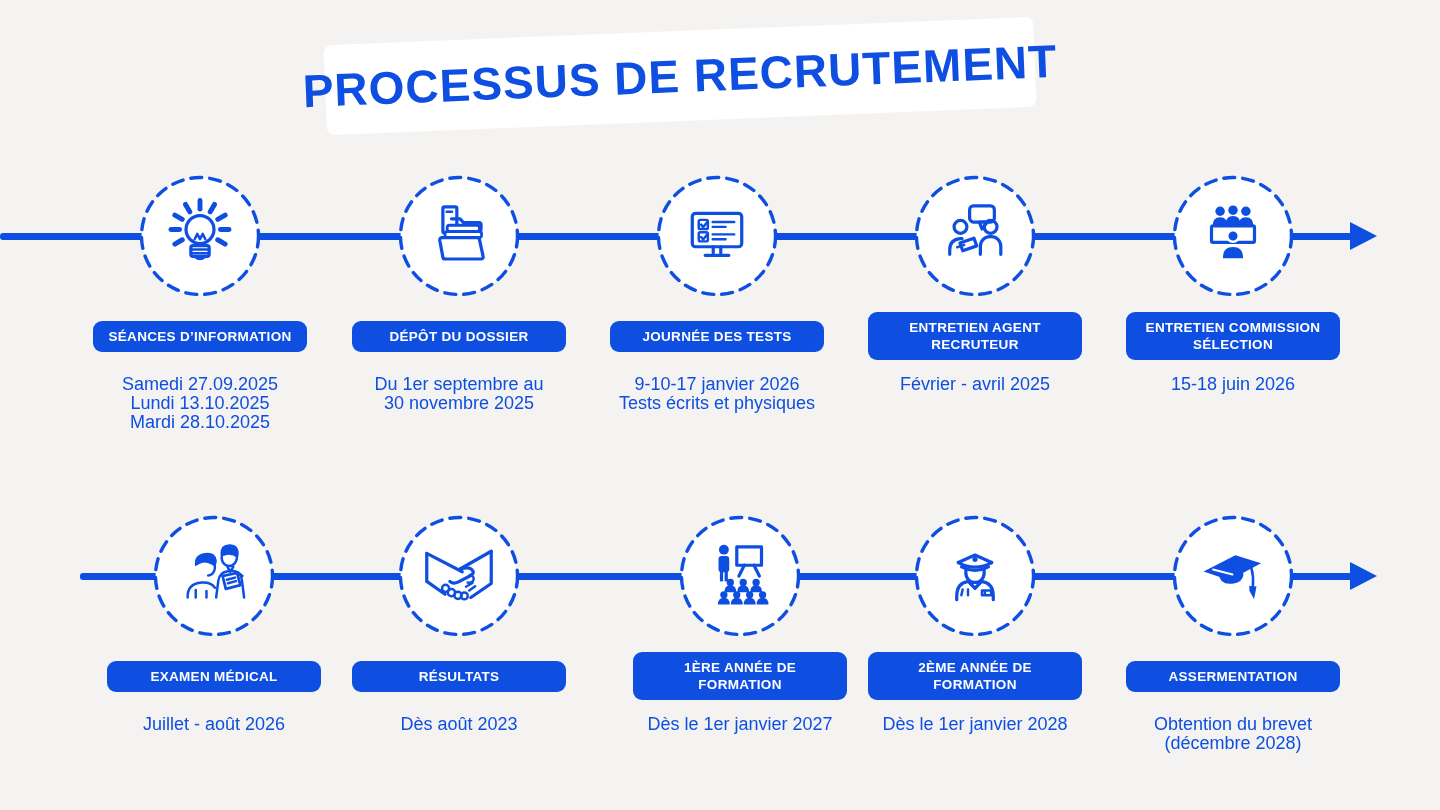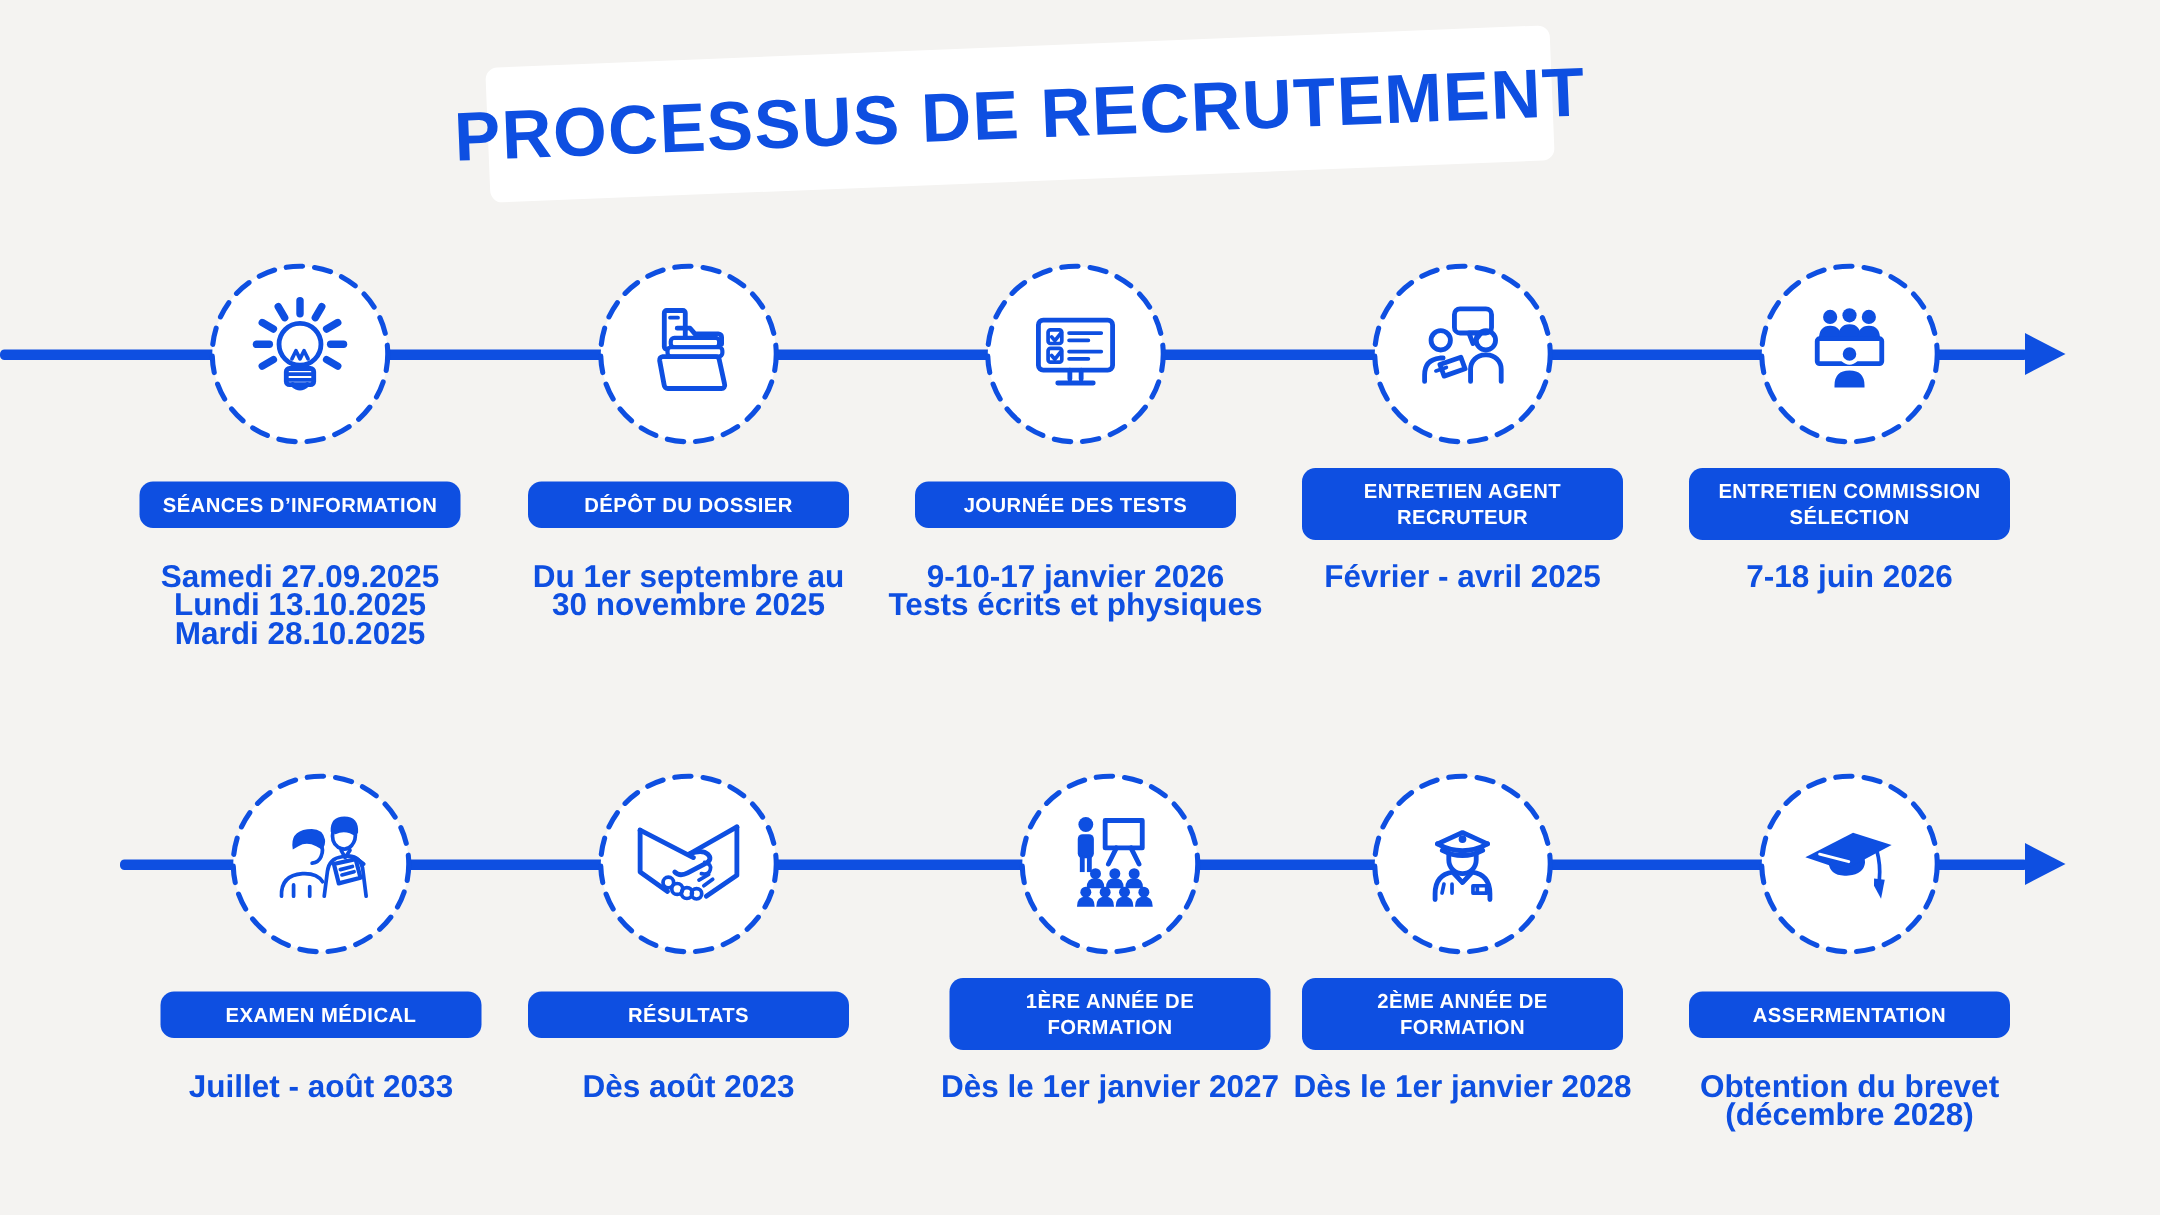--- a/index.html
+++ b/index.html
@@ -35,21 +35,21 @@
   .flw3{ fill:#ffffff; stroke:var(--blue); stroke-width:3;   stroke-linecap:round; stroke-linejoin:round; }
   .flb { fill:var(--blue); stroke:#ffffff; stroke-width:2.4; }
   .wseam { fill:none; stroke:#ffffff; stroke-width:1.8; stroke-linecap:round; }
 
   .pill-wrap { position:absolute; top:136px; left:23px; width:214px; height:52px;
                display:flex; align-items:center; justify-content:center; }
   .pill { width:214px; background:var(--blue); color:#ffffff; border-radius:9px;
           padding:7px 6px; text-align:center; font-weight:700; font-size:13.5px;
           letter-spacing:.3px; line-height:17px; }
   .dates { position:absolute; top:201px; left:0; width:260px; text-align:center;
-           color:var(--blue); font-size:21px; font-weight:700; line-height:19px; }
+           color:var(--blue); font-size:18px; font-weight:400; line-height:19px; }
 </style>
 </head>
 <body>
 
 <div id="stage">
 
   <div class="banner">
     <h1>PROCESSUS DE RECRUTEMENT</h1>
   </div>
 
@@ -192,21 +192,21 @@
         <path class="flb" d="M29.5,62 v-2.5 q0,-10.5 10.5,-10.5 q10.5,0 10.5,10.5 V62 z"></path>
       </svg>
     </div>
     <div class="pill-wrap">
         <div class="pill">
       <div>ENTRETIEN COMMISSION</div>
           <div>SÉLECTION</div>
     </div>
       </div>
     <div class="dates">
-      <div>7-18 juin 2026</div>
+      <div>15-18 juin 2026</div>
     </div>
   </div>
 
   <div class="step" style="left:84px; top:514px;">
     <div class="circle">
       <svg class="ring" width="124" height="124" viewBox="0 0 124 124">
           <circle cx="62" cy="62" r="58.5" stroke-dasharray="11 8" stroke-linecap="round"></circle>
         </svg>
       <svg class="icon" width="86" height="86" viewBox="0 0 80 80">
         <path class="fl" d="M46,20 q-0.5,-9.5 8.5,-9.5 q9,0 8.5,10 l-1.5,2.5 q-6,-4.5 -12.5,-1.5 z"></path>
@@ -221,21 +221,21 @@
         <path class="st2" d="M23,53 v7 M33,54 v6"></path>
       </svg>
     </div>
     <div class="pill-wrap">
         <div class="pill">
       <div>EXAMEN MÉDICAL</div>
           <div></div>
     </div>
       </div>
     <div class="dates">
-      <div>Juillet - août 2033</div>
+      <div>Juillet - août 2026</div>
     </div>
   </div>
 
   <div class="step" style="left:329px; top:514px;">
     <div class="circle">
       <svg class="ring" width="124" height="124" viewBox="0 0 124 124">
           <circle cx="62" cy="62" r="58.5" stroke-dasharray="11 8" stroke-linecap="round"></circle>
         </svg>
       <svg class="icon" width="86" height="86" viewBox="0 0 80 80">
         <path class="st" d="M10,19 L10,45 L27,57"></path>

